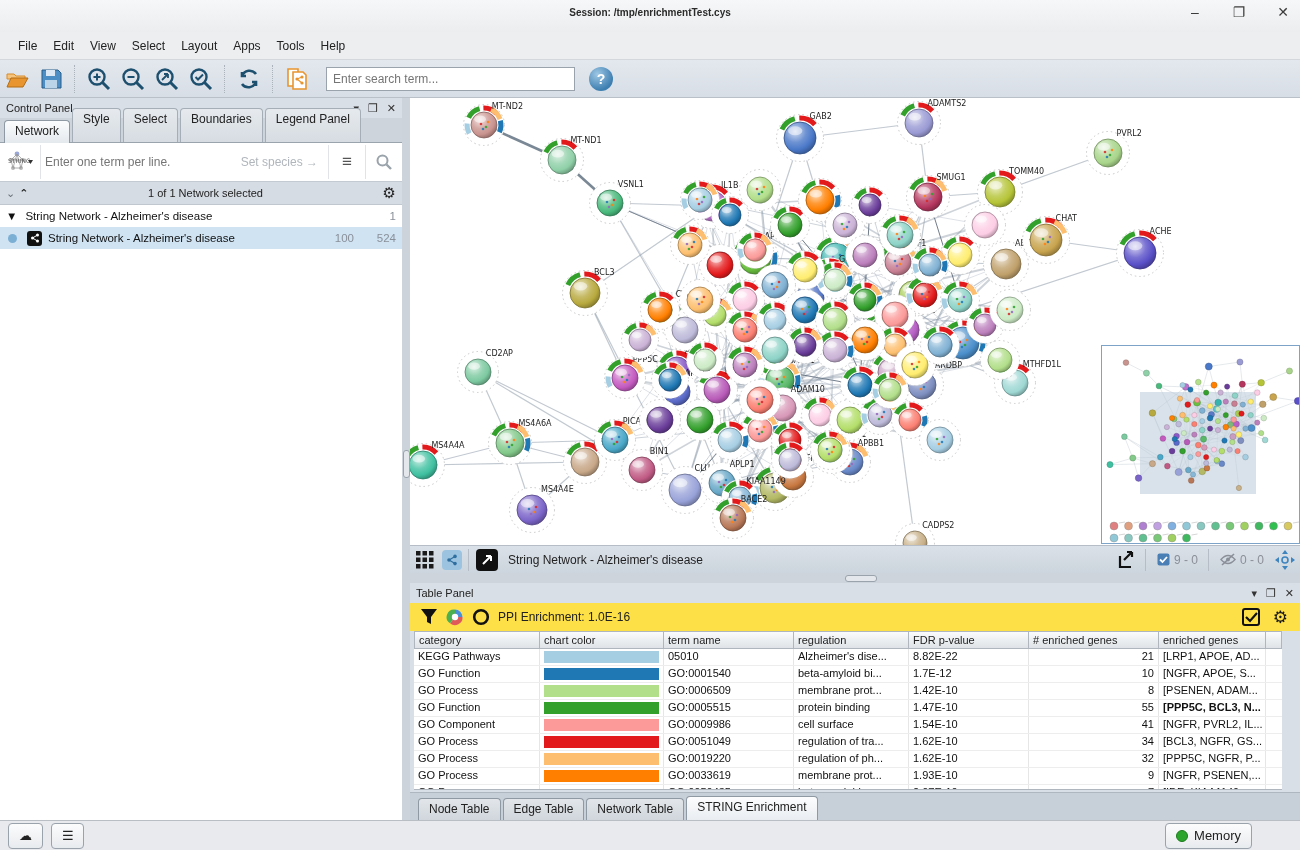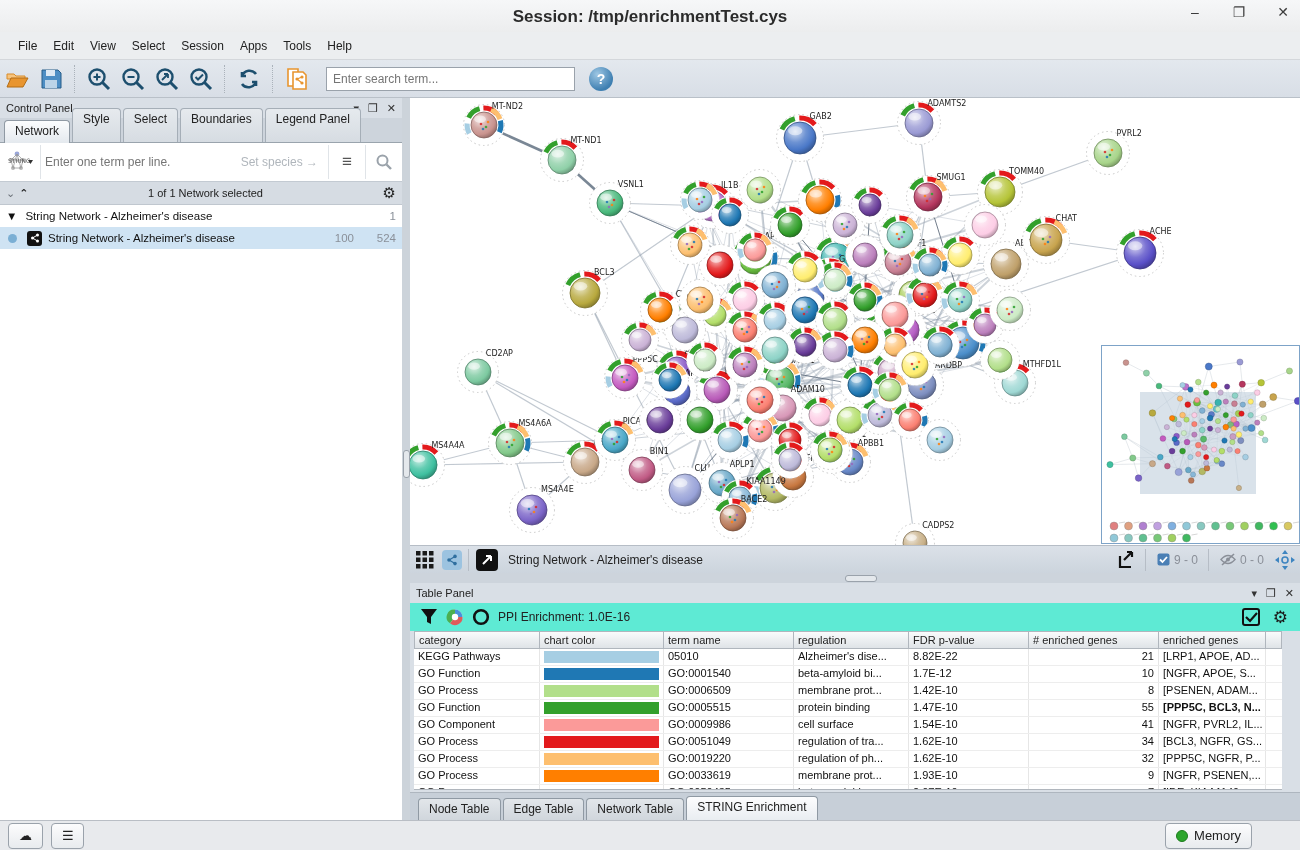--- a/index.html
+++ b/index.html
@@ -1,20 +1,20 @@
 <!DOCTYPE html>
 <html><head>
 <meta charset="utf-8">
 <style>
   html,body{margin:0;padding:0;}
   body{font-family:"Liberation Sans","DejaVu Sans",sans-serif;background:#cdd4dc;width:1300px;height:850px;overflow:hidden;}
   .app{position:relative;width:1300px;height:850px;background:#cdd4dc;font-size:12px;color:#1a1a1a;}
   
   .titlebar{position:absolute;left:0;top:0;width:1300px;height:32px;background:linear-gradient(#f6f7f8,#ecedee);border-bottom:1px solid #c9cdd2;}
-  .titlebar .title{position:absolute;left:0;right:0;top:7px;text-align:center;font-weight:bold;font-size:17px;color:#2b2b2b;}
+  .titlebar .title{position:absolute;left:0;right:0;top:7px;text-align:center;font-weight:bold;font-size:10px;color:#2b2b2b;}
   .winctrl{position:absolute;top:4px;right:8px;display:flex;gap:26px;color:#3c3c3c;font-size:14px;}
   .winctrl span{width:18px;text-align:center;cursor:default;}
   
   .menubar{position:absolute;left:0;top:32px;width:1300px;height:28px;background:#eceef0;border-bottom:1px solid #d4d7db;display:flex;align-items:center;padding-left:10px;box-sizing:border-box;}
   .menubar .mi{padding:4px 8px;color:#222;}
   
   .toolbar{position:absolute;left:0;top:60px;width:1300px;height:38px;background:linear-gradient(#e3e8ee,#d8dee6);border-bottom:1px solid #b9c0c8;display:flex;align-items:center;box-sizing:border-box;}
   .tbtn{width:30px;height:30px;display:flex;align-items:center;justify-content:center;margin:0 2px;}
   .tsep{width:1px;height:28px;border-left:1px dotted #aab2ba;margin:0 6px;}
   .searchbox{margin-left:12px;width:235px;height:22px;border:1px solid #9aa2ab;background:#fff;font-size:12px;padding:0 6px;color:#333;}
@@ -46,21 +46,21 @@
   .overview{position:absolute;right:0;top:247px;width:199px;height:199px;background:#fff;border:1px solid #7da3c8;box-sizing:border-box;}
   .viewbar{position:absolute;left:410px;top:545px;width:890px;height:28px;background:linear-gradient(#dbe1e8,#ccd4dd);border-top:1px solid #b6bdc6;display:flex;align-items:center;box-sizing:border-box;}
   .vbic{width:26px;height:22px;display:flex;align-items:center;justify-content:center;margin:0 2px;}
   .vbsep{width:1px;height:22px;border-left:1px solid #b6bdc6;margin:0 4px;}
   .viewtitle{font-size:12px;color:#222;margin-left:8px;flex:1;}
   .vcount{color:#8a8f98;font-size:12px;margin:0 6px;display:flex;align-items:center;gap:4px;}
   .hsplit{position:absolute;left:410px;top:573px;width:890px;height:10px;background:#cdd4dc;}
   .hsplit .grip{position:absolute;left:435px;top:2px;width:30px;height:5px;border:1px solid #9aa2ab;border-radius:3px;background:#e4e8ec;}
   
   .tpanel{position:absolute;left:410px;top:583px;width:890px;height:237px;background:#d9dfe6;display:flex;flex-direction:column;}
-  .ttools{height:28px;display:flex;align-items:center;background:#5eead4;padding:0 6px;}
+  .ttools{height:28px;display:flex;align-items:center;background:#fde047;padding:0 6px;}
   .ttools .sp{flex:1;}
   .ppi{font-size:12px;color:#222;margin-left:8px;}
   .thead{display:flex;height:18px;margin-left:4px;}
   .th{box-sizing:border-box;border:1px solid #b0b6bd;border-left:none;background:linear-gradient(#fafbfc,#dfe3e7);font-size:11px;padding:2px 4px;color:#222;overflow:hidden;white-space:nowrap;}
   .th:first-child{border-left:1px solid #b0b6bd;}
   .tbody{height:140px;background:#fff;margin-left:4px;width:868px;overflow:hidden;position:relative;border-bottom:1px solid #b0b6bd;}
   .tr{display:flex;height:16px;border-bottom:1px solid #ededed;}
   .td{box-sizing:border-box;font-size:11px;padding:1px 4px;border-right:1px solid #e6e6e6;white-space:nowrap;overflow:hidden;color:#111;}
   .td.num{text-align:right;}
   .swatch{height:12px;margin-top:1px;width:100%;}
@@ -87,21 +87,21 @@
       <span>❐</span>
       <span>✕</span>
     </div>
   </div>
 
   <div class="menubar" id="menubar">
       <span class="mi">File</span>
       <span class="mi">Edit</span>
       <span class="mi">View</span>
       <span class="mi">Select</span>
-      <span class="mi">Session</span>
+      <span class="mi">Layout</span>
       <span class="mi">Apps</span>
       <span class="mi">Tools</span>
       <span class="mi">Help</span>
     </div>
 
   <div class="toolbar">
     <div class="tbtn">
       <svg width="24" height="24" viewBox="0 0 24 24">
           <path d="M2 7 l7 0 2 2 9 0 0 3 -18 0z" fill="#f7c47e" stroke="#d88b28"></path>
           <path d="M2 20 l4-9 17 0 -5 9z" fill="#e8952f" stroke="#b36d15"></path>

